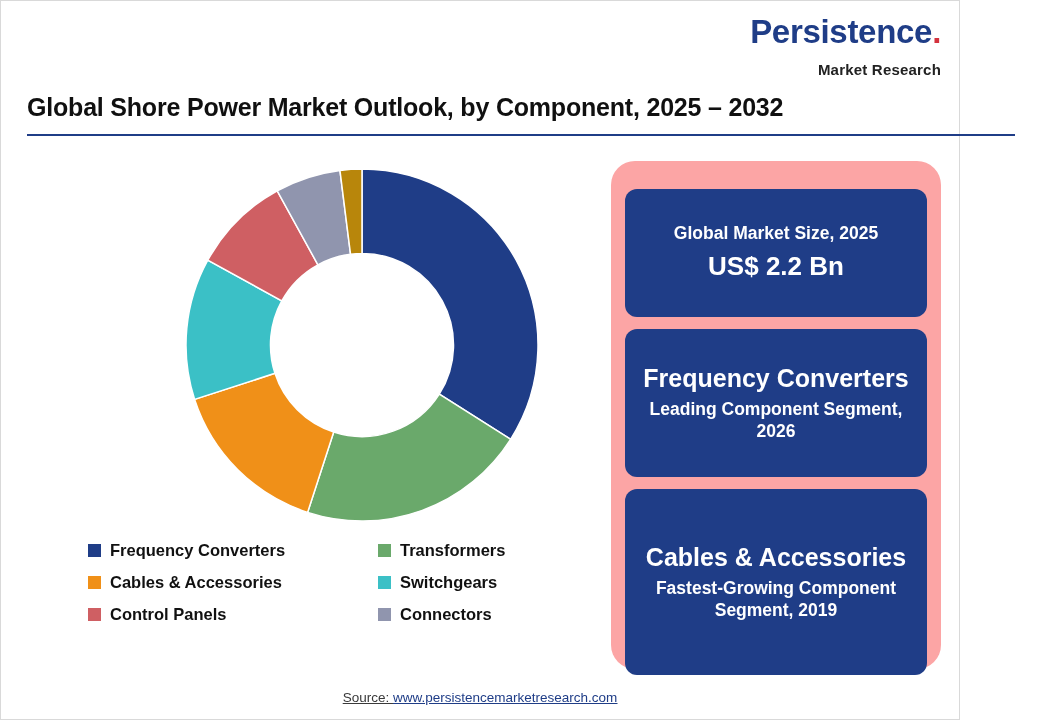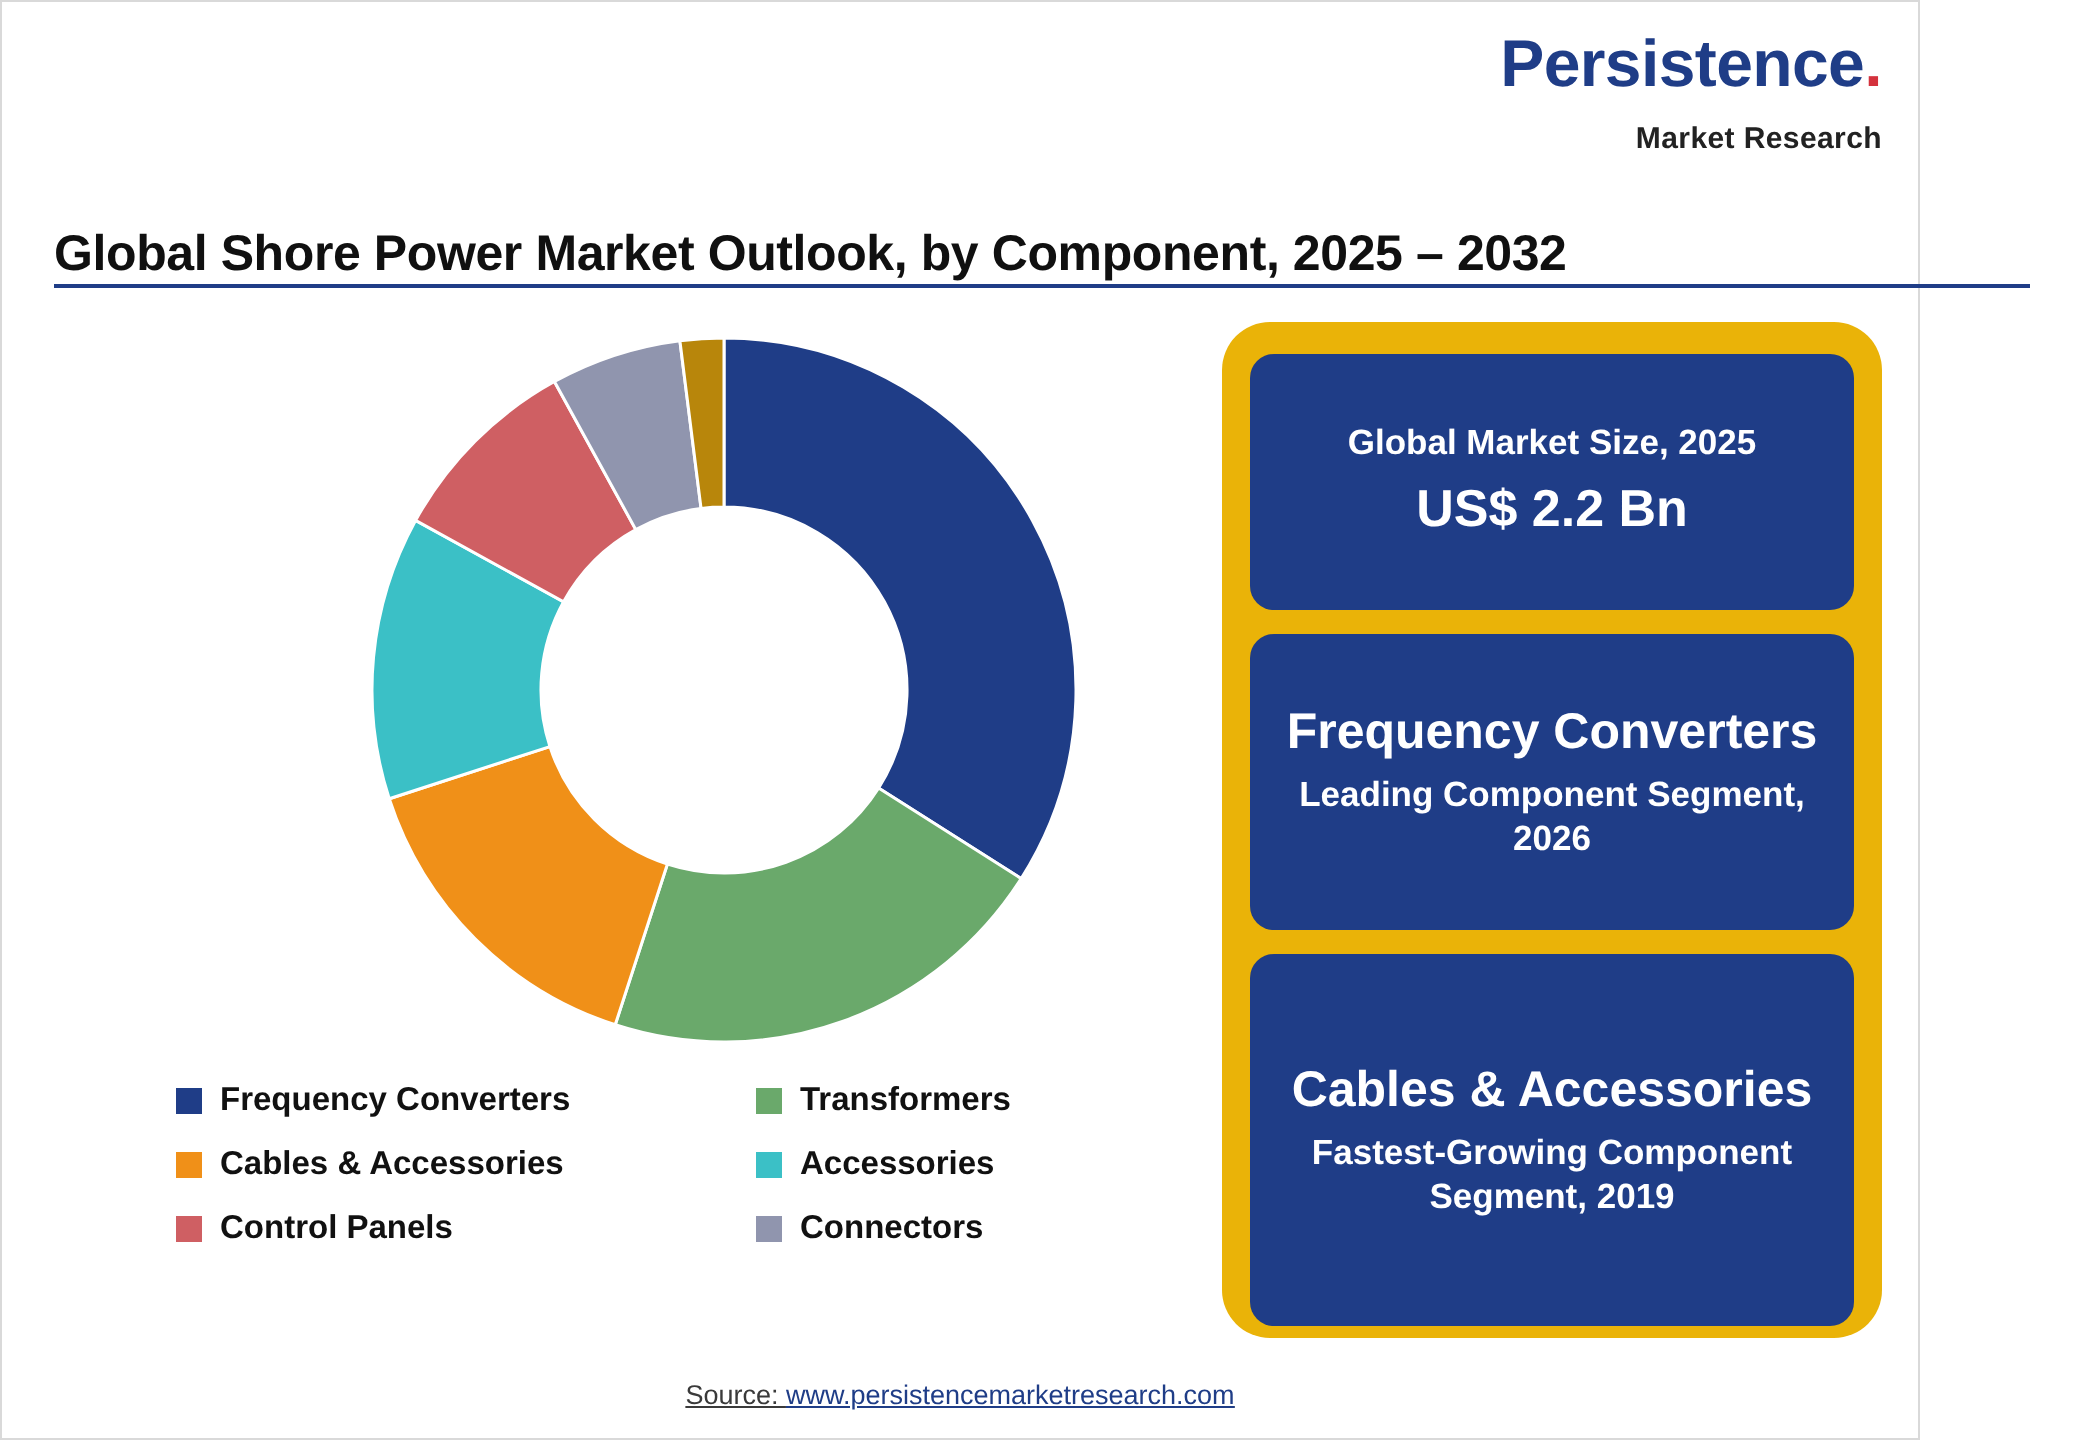--- a/index.html
+++ b/index.html
@@ -45,22 +45,23 @@
     font-weight: 700;
     color: #222222;
     margin-top: 14px;
     letter-spacing: 0.2px;
   }
 
   
   .title-wrap {
     position: absolute;
     left: 26px;
-    top: 112px;
+    top: 92px;
     width: 988px;
+    padding-bottom: 12px;
     border-bottom: 2px solid #1f3d87;
   }
   .title {
     font-size: 25px;
     font-weight: 700;
     color: #101010;
     letter-spacing: -0.2px;
   }
 
   
@@ -110,24 +111,24 @@
     color: #111111;
   }
 
   
   .side-panel {
     position: absolute;
     right: 18px;
     top: 160px;
     width: 330px;
     height: 508px;
-    background: #eab308;
+    background: #fca5a5;
     border-radius: 24px;
     box-sizing: border-box;
-    padding: 16px 14px;
+    padding: 28px 14px;
   }
   .card {
     background: #1f3d87;
     border-radius: 12px;
     color: #ffffff;
     text-align: center;
     box-sizing: border-box;
     margin-bottom: 12px;
     padding: 14px 14px;
     display: flex;
@@ -214,21 +215,21 @@
         <div class="legend-item">
           <span class="legend-swatch" style="background: rgb(106, 169, 107);"></span>
           <span class="legend-label">Transformers</span>
         </div>
         <div class="legend-item">
           <span class="legend-swatch" style="background: rgb(240, 144, 24);"></span>
           <span class="legend-label">Cables &amp; Accessories</span>
         </div>
         <div class="legend-item">
           <span class="legend-swatch" style="background: rgb(59, 192, 198);"></span>
-          <span class="legend-label">Accessories</span>
+          <span class="legend-label">Switchgears</span>
         </div>
         <div class="legend-item">
           <span class="legend-swatch" style="background: rgb(207, 95, 99);"></span>
           <span class="legend-label">Control Panels</span>
         </div>
         <div class="legend-item">
           <span class="legend-swatch" style="background: rgb(144, 149, 174);"></span>
           <span class="legend-label">Connectors</span>
         </div>
       </div>

